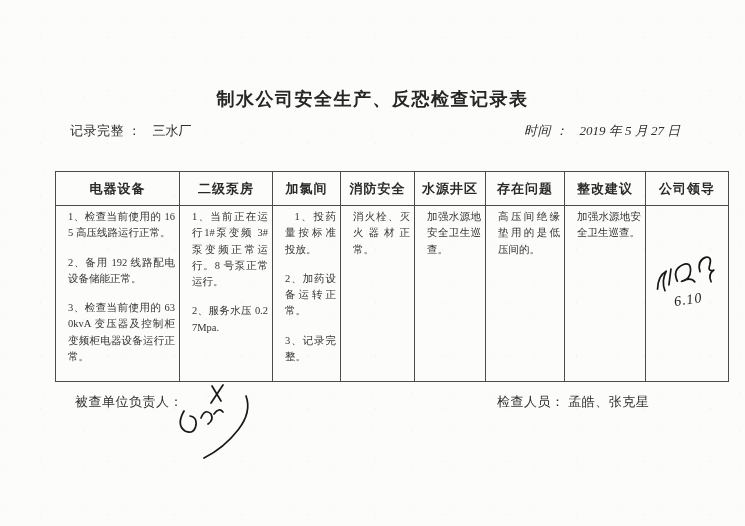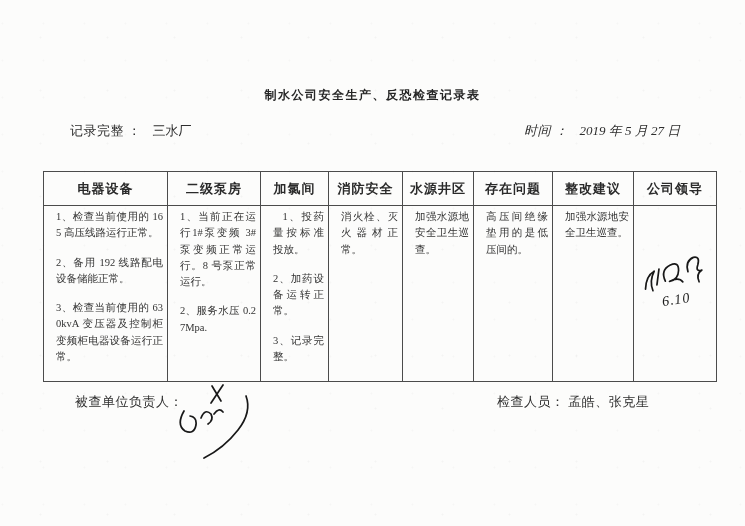--- a/index.html
+++ b/index.html
@@ -19,34 +19,34 @@
     background-position: 7px 11px, 23px 5px;
     font-family: "Liberation Serif", "DejaVu Serif", serif;
     color: #2e2e2e;
   }
   .doc-title {
     position: absolute;
     top: 87px;
     left: 0;
     width: 100%;
     text-align: center;
-    font-size: 12px;
+    font-size: 18px;
     font-weight: bold;
     letter-spacing: 1.5px;
     color: #262626;
   }
   .info-line { position: absolute; top: 122px; left: 0; width: 100%; font-size: 13px; }
   .info-left  { position: absolute; left: 70px; top: 0; }
   .info-right { position: absolute; left: 524px; top: 0; font-style: italic; }
   .info-line .lbl { letter-spacing: 0.5px; }
   .info-line .val { margin-left: 8px; margin-top: 16px; }
 
   table.record {
     position: absolute;
-    left: 43px;
+    left: 55px;
     top: 171px;
     border-collapse: collapse;
     table-layout: fixed;
     width: 673px;
     padding-left: 28px;
   }
   table.record th, table.record td {
     border: 1px solid #4b4b4b;
     padding: 0;
   }

